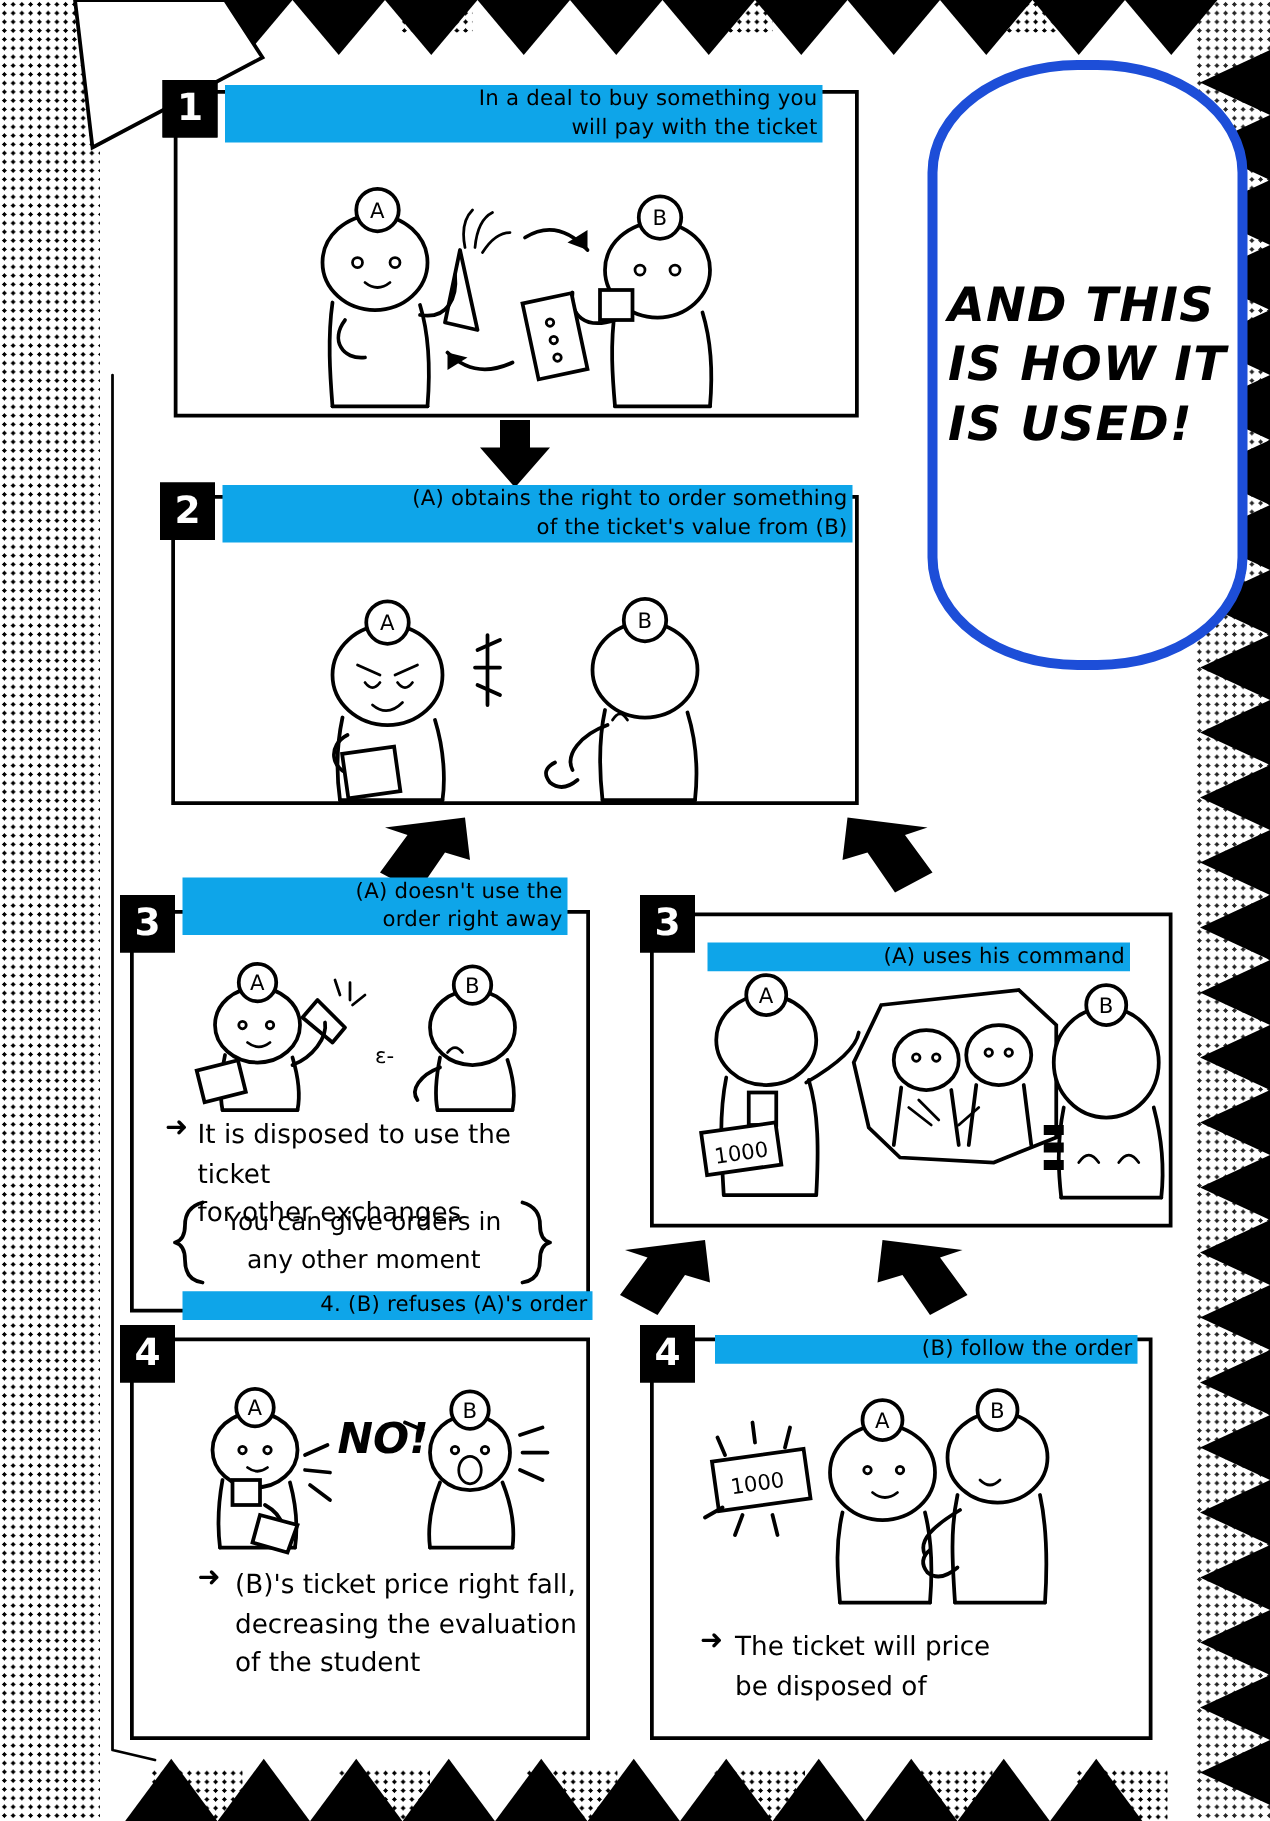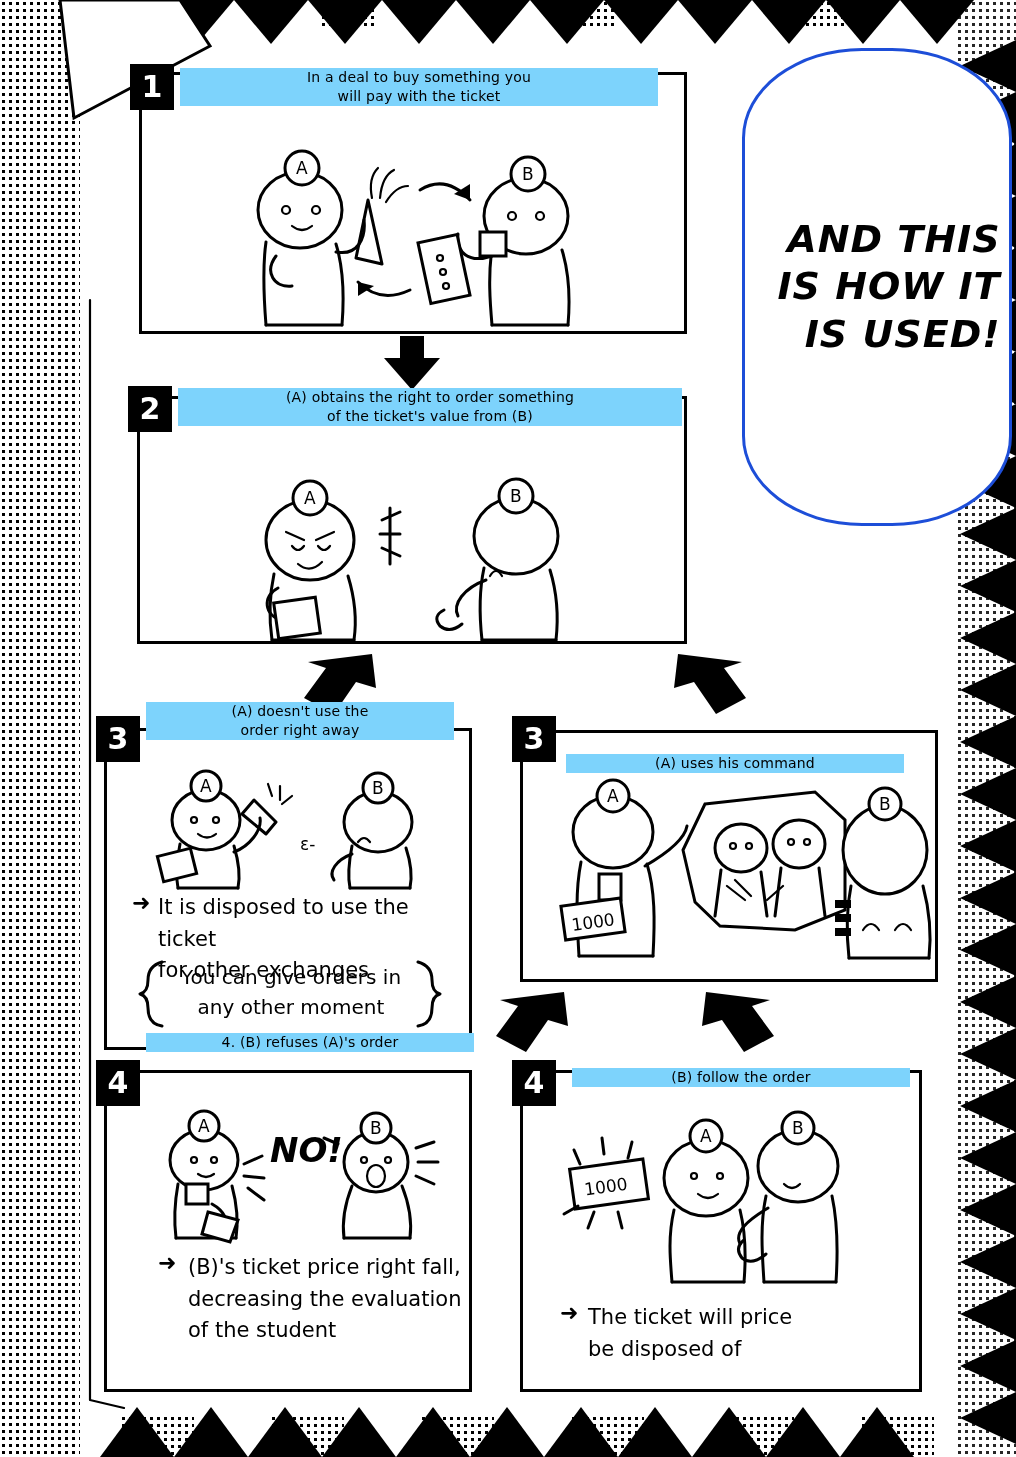--- a/index.html
+++ b/index.html
@@ -38,36 +38,36 @@
     position:absolute;border:3px solid #000;background:#fff;box-sizing:border-box;
   }
   .numbox{
     position:absolute;background:#000;color:#fff;
     font-family:"DejaVu Sans", sans-serif;font-weight:bold;
     display:flex;align-items:center;justify-content:center;
     font-size:30px;border:3px solid #000;box-sizing:border-box;z-index:5;
   }
   .numbox span{display:block;line-height:1;}
   .title{
-    position:absolute;text-align:center;font-size:14px;line-height:1.35;
+    position:absolute;text-align:right;font-size:17px;line-height:1.35;
     font-family:"DejaVu Sans", sans-serif;letter-spacing:.2px;
-    color:#000;background:#7dd3fc;padding:0 4px;z-index:4;white-space:pre-line;
+    color:#000;background:#0ea5e9;padding:0 4px;z-index:4;white-space:pre-line;
   }
   .body-text{
     position:absolute;font-size:21px;line-height:1.5;color:#000;
     font-family:"DejaVu Sans", sans-serif;white-space:pre-line;
   }
   .arrowtxt{position:absolute;font-size:22px;}
 
   .chunky{position:absolute;}
 
   
   .bubble{
-    position:absolute;border:3px solid #1d4ed8;border-radius:120px/90px;background:#fff;
-    display:flex;align-items:center;justify-content:center;text-align:right;padding-left:24px;
+    position:absolute;border:8px solid #1d4ed8;border-radius:120px/90px;background:#fff;
+    display:flex;align-items:center;justify-content:center;text-align:left;
   }
   .bubble .btxt{
     font-family:"DejaVu Sans", sans-serif;font-weight:bold;font-style:italic;
     font-size:38px;line-height:1.25;letter-spacing:1px;white-space:pre-line;
   }
 
   
   svg.doodle{position:absolute;overflow:visible;}
   .st{fill:none;stroke:#000;stroke-width:3;stroke-linecap:round;stroke-linejoin:round;}
   .st2{fill:none;stroke:#000;stroke-width:2.2;stroke-linecap:round;stroke-linejoin:round;}

